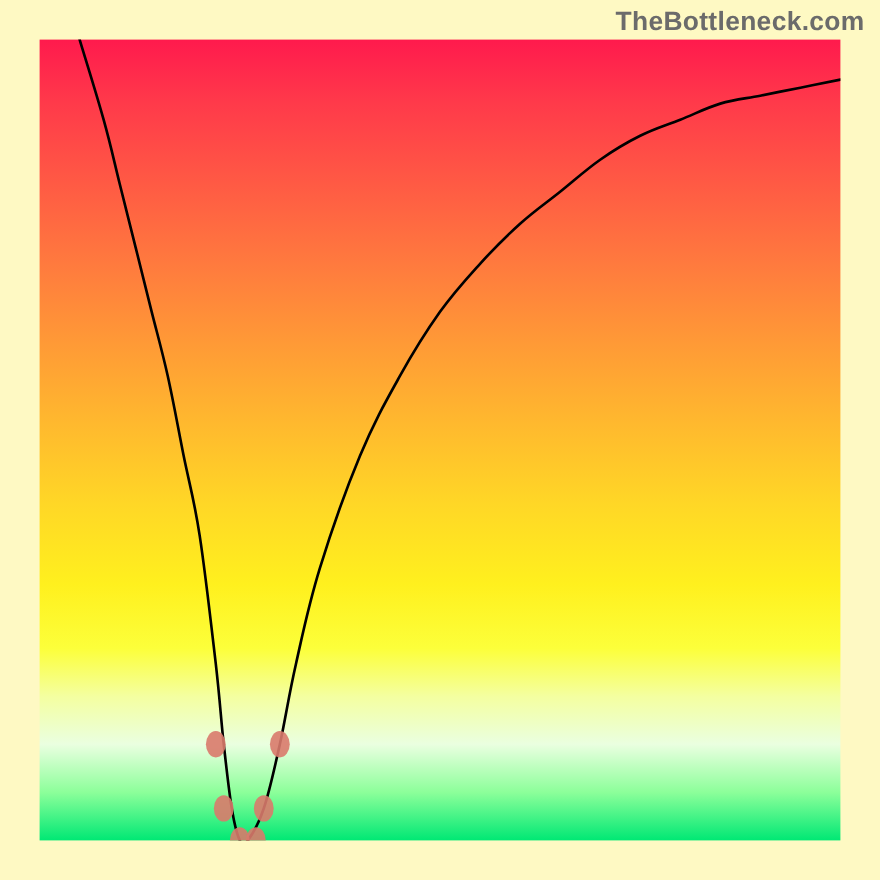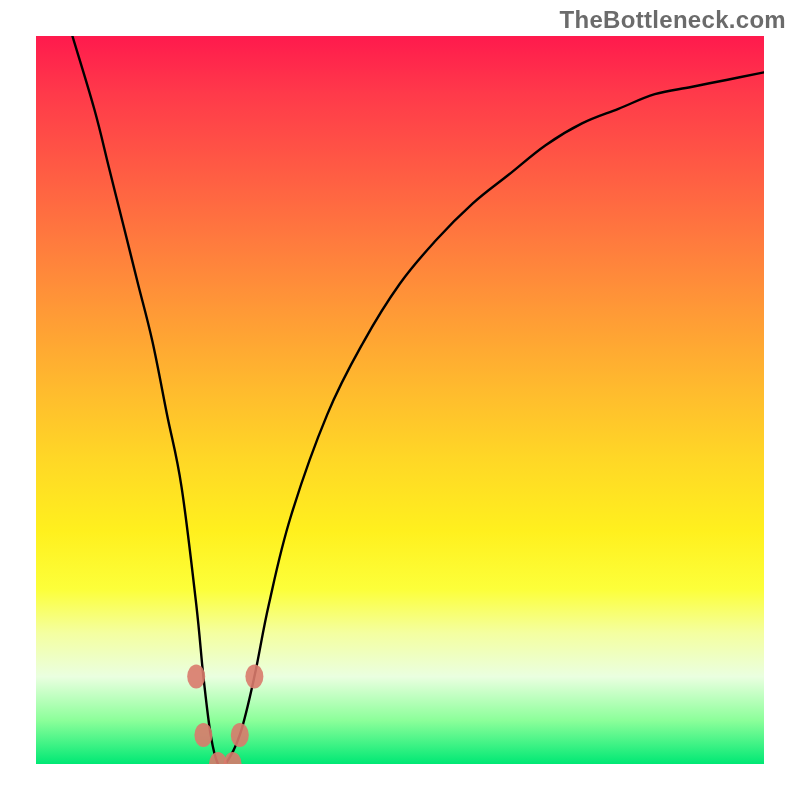--- a/index.html
+++ b/index.html
@@ -9,21 +9,21 @@
     height: 800px;
     background: #000;
     overflow: hidden;
   }
   .frame {
     position: absolute;
     left: 0;
     top: 0;
     width: 800px;
     height: 800px;
-    background: #ffffff;
+    background: #fef9c3;
   }
   .plot {
     position: absolute;
     left: 36px;
     top: 36px;
     width: 728px;
     height: 728px;
     background: linear-gradient(
       to bottom,
       #ff1a4d 0%,

